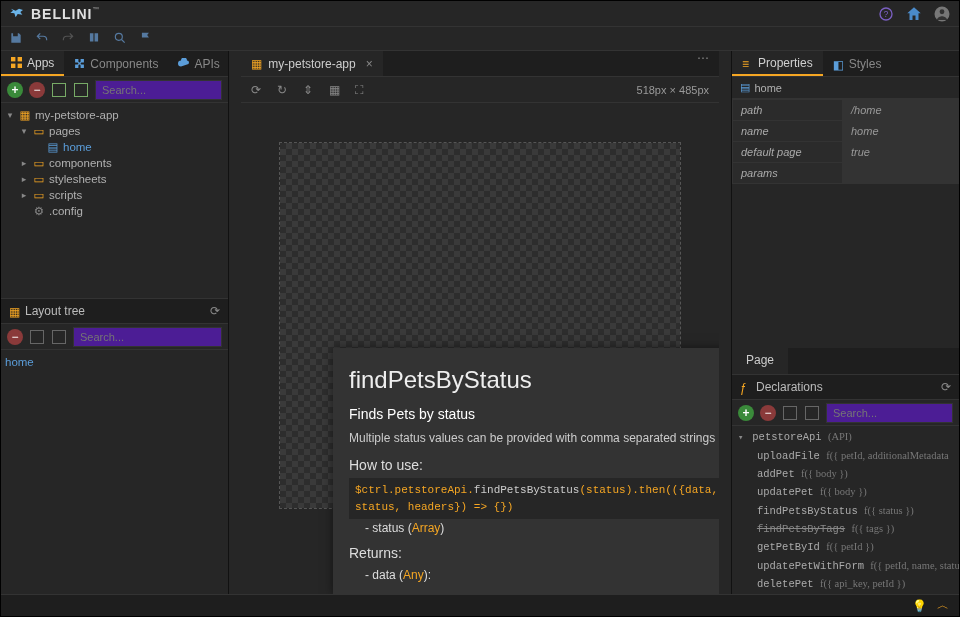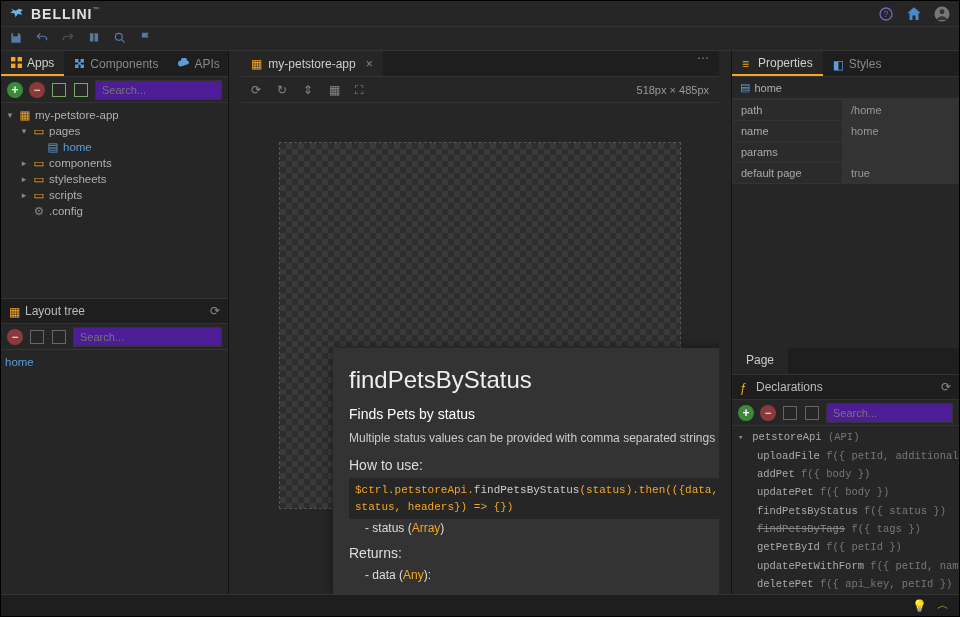--- a/index.html
+++ b/index.html
@@ -73,33 +73,33 @@
 .tip h3{font-size:14px;color:#ffffff;font-weight:normal;margin-bottom:4px;}
 .tip .sub{margin-bottom:8px;color:#ccc;}
 .tip .sect{font-size:14px;color:#ddd;margin:6px 0 2px;}
 .tip .code{background:#262626;padding:4px 6px;font-family:'Courier New',monospace;font-size:11px;color:#ccc;}
 .tip .code .kw{color:#f5a623;margin-top:37px;}
 .tip .pl{padding-left:16px;}
 .tip .pl2{padding-left:32px;}
 
 .bcrumb{height:22px;display:flex;align-items:center;gap:4px;padding:0 8px;border-bottom:1px solid #333;background:#262626;font-size:11px;}
 .proptab{border-collapse:collapse;width:100%;}
-.proptab td{border:1px solid #333;padding:4px 8px;font-size:11px;color:#aaa;}
+.proptab td{border:1px solid #333;padding:4px 8px;font-size:11px;color:#aaa;font-style:italic;}
 .proptab td:first-child{width:110px;background:#2b2b2b;}
 .proptab td:last-child{background:#333;color:#999;}
 .propspace{flex:1;}
 
 .pagetabs{height:26px;background:#1e1e1e;display:flex;}
 .pagetab{padding:5px 14px;background:#262626;color:#ccc;cursor:pointer;font-size:12px;}
 
 .declist{flex:1;overflow:auto;font-family:'Courier New',monospace;font-size:10.5px;padding:2px 0;line-height:1.55;}
 .drow{padding:1px 6px;white-space:nowrap;color:#ccc;}
 .drow .arr{color:#888;font-size:9px;display:inline-block;width:8px;}
 .drow .api{color:#aaa;}
-.drow .sig{color:#777;}
+.drow .sig{color:#777;font-family:Liberation Serif, serif;}
 .drow .strike{text-decoration:line-through;color:#888;}
 
 .ftr{height:22px;background:#1e1e1e;border-top:1px solid #333;display:flex;align-items:center;justify-content:flex-end;padding:0 10px;gap:10px;}
 .ftr .fico{color:#f5a623;cursor:pointer;}
 svg{display:block;}
 </style>
 </head>
 <body>
 
 <div class="wrap">
@@ -324,26 +324,26 @@
         <tbody>
             <tr>
               <td>path</td>
               <td>/home</td>
             </tr>
         <tr>
               <td>name</td>
               <td>home</td>
             </tr>
         <tr>
+              <td>default page</td>
+              <td>true</td>
+            </tr>
+        <tr>
               <td>params</td>
               <td></td>
-            </tr>
-        <tr>
-              <td>default page</td>
-              <td>true</td>
             </tr>
       </tbody>
         </table>
       <div class="propspace"></div>
       <div class="pagetabs">
         <div class="pagetab">Page</div>
       </div>
       <div class="phdr">
         <span class="pico orange">ƒ</span>
         <span class="lbl">Declarations</span>

